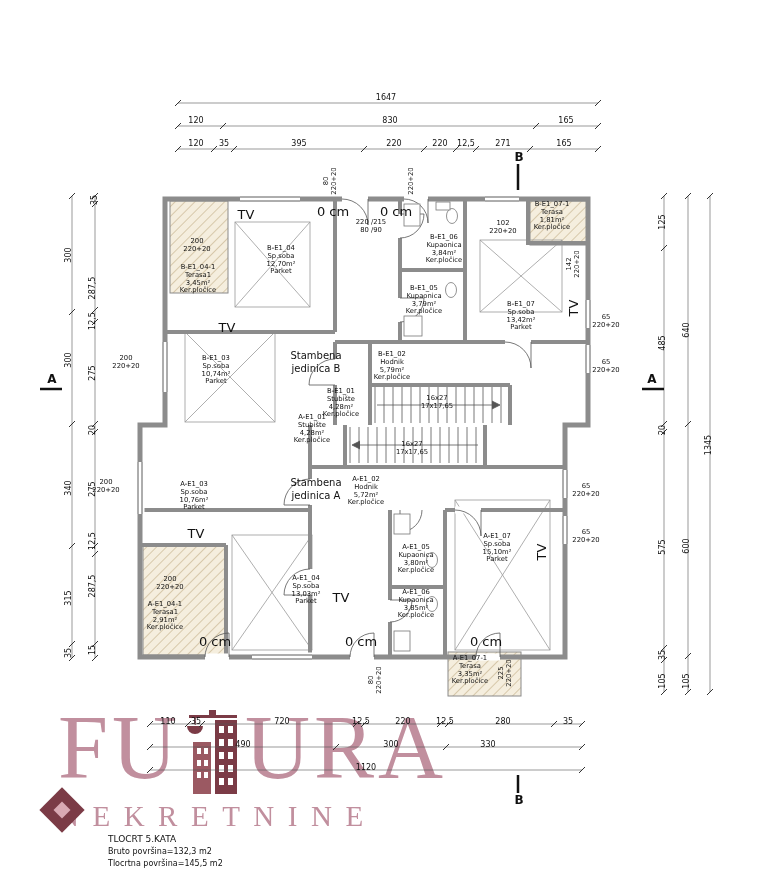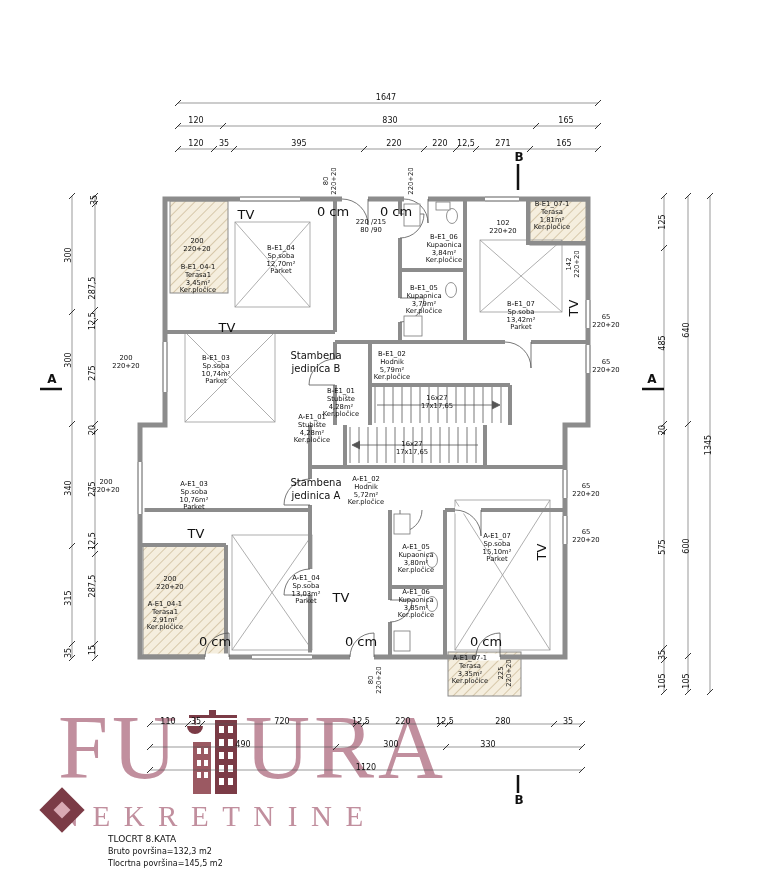--- a/index.html
+++ b/index.html
@@ -490,18 +490,18 @@
     <span class="pr tv" style="left:541px;top:552px">TV</span>
 
     <span class="p tv" style="left:333px;top:211px">0 cm</span>
     <span class="p tv" style="left:396px;top:211px">0 cm</span>
     <span class="p tv" style="left:215px;top:641px">0 cm</span>
     <span class="p tv" style="left:361px;top:641px">0 cm</span>
     <span class="p tv" style="left:486px;top:641px">0 cm</span>
   </div>
 
   <div id="titleblock">
-    <div class="tb-title">TLOCRT 8.KATA</div>
+    <div class="tb-title">TLOCRT 5.KATA</div>
     <div>Bruto površina=132,3 m2</div>
     <div>Tlocrtna površina=145,5 m2</div>
   </div>
 
 </div>
 
 </body></html>

